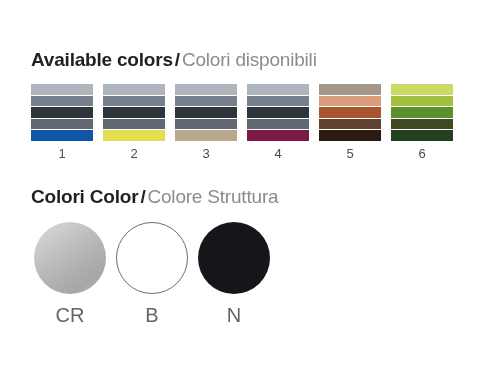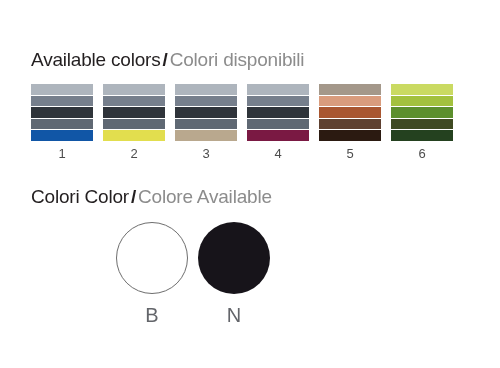--- a/index.html
+++ b/index.html
@@ -20,21 +20,21 @@
   .section-title {
     position: absolute;
     white-space: nowrap;
     font-family: "Liberation Sans", sans-serif;
     font-size: 19px;
     line-height: 1;
     letter-spacing: -0.2px;
   }
   .section-title .en {
     color: #231f20;
-    font-weight: 400;
+    font-weight: 700;
   }
   .section-title .sep {
     color: #231f20;
     font-weight: 600;
     margin: 0 2px;
   }
   .section-title .it {
     color: #8c8c8c;
     font-weight: 400;
     text-align: center;
@@ -192,24 +192,28 @@
         <div class="band" style="background: rgb(163, 193, 62);"></div>
         <div class="band" style="background: rgb(92, 143, 45);"></div>
         <div class="band" style="background: rgb(63, 74, 34);"></div>
         <div class="band" style="background: rgb(36, 65, 31);"></div>
       </div>
       <div class="swatch-label">6</div>
     </div>
   </div>
 
 <div class="section-title" id="title-frame">
-  <span class="en">Colori Color</span><span class="sep">/</span><span class="it">Colore Available</span>
+  <span class="en">Colori Color</span><span class="sep">/</span><span class="it">Colore Struttura</span>
 </div>
 
 <div id="frame-row">
+    <div class="frame-cell" style="left: 0px;">
+      <div class="circle circle-cr"></div>
+      <div class="frame-label">CR</div>
+    </div>
     <div class="frame-cell" style="left: 82px;">
       <div class="circle circle-b"></div>
       <div class="frame-label">B</div>
     </div>
     <div class="frame-cell" style="left: 164px;">
       <div class="circle circle-n"></div>
       <div class="frame-label">N</div>
     </div>
   </div>
 

